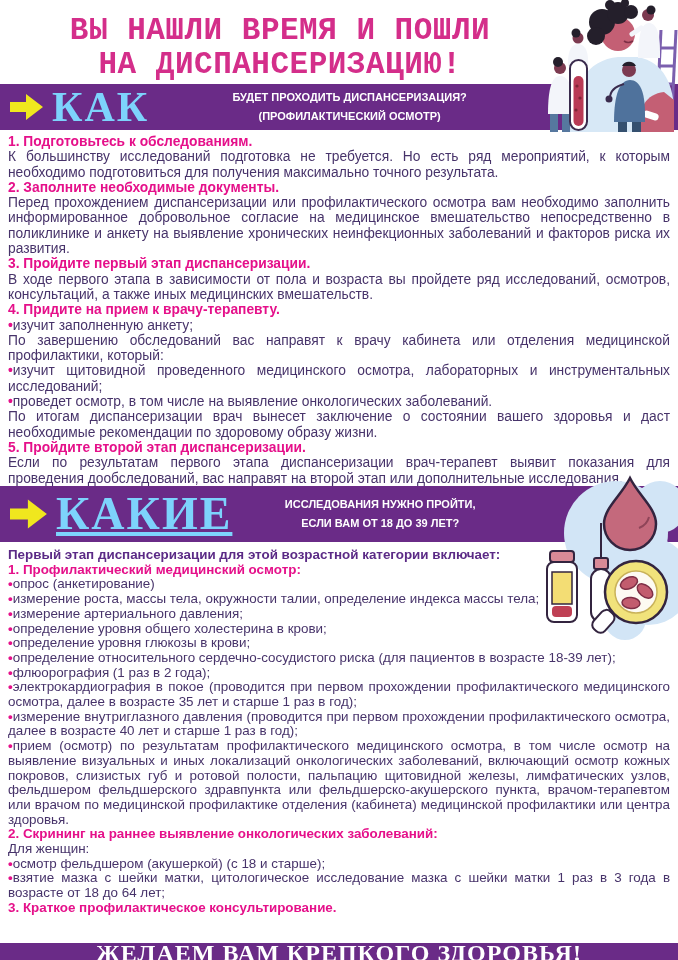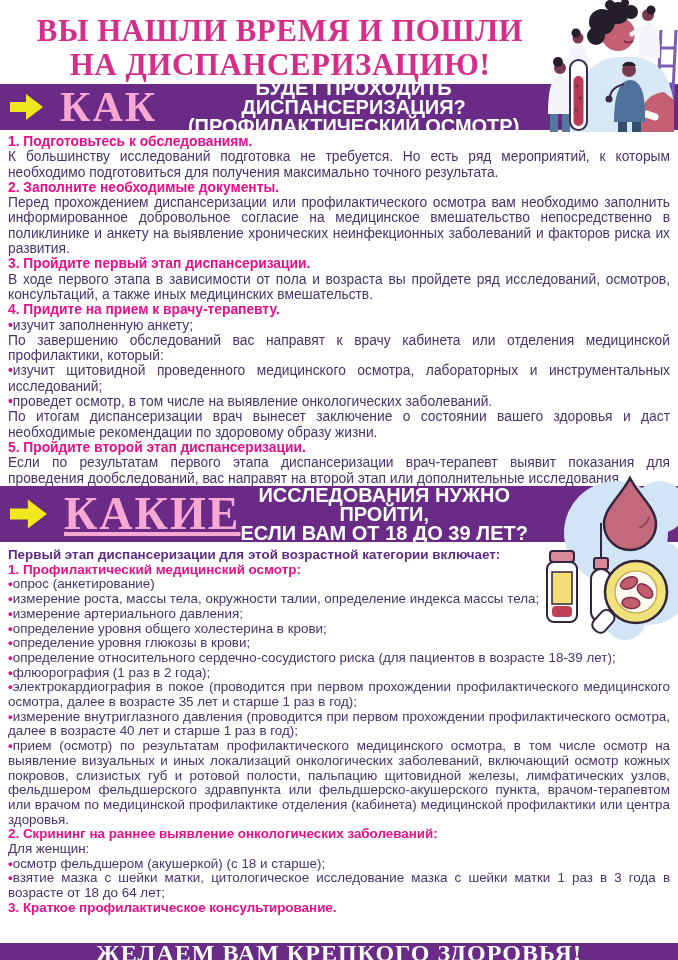--- a/index.html
+++ b/index.html
@@ -10,53 +10,53 @@
     margin:0 auto;
     background:#ffffff;
     overflow:hidden;
     font-family:"Liberation Sans", sans-serif;
   }
 
   
   .header { height:84px; padding-top:14px; padding-right:118px; text-align:center; }
   .title-line {
     display:block;
-    font-family:Liberation Serif, serif;
+    font-family:Liberation Mono, monospace;
     font-weight:bold;
     font-size:31px; line-height:34px;
     color:#d42e8a;
     letter-spacing:0.5px;
   }
 
   
   .banner {
     position:relative;
     display:flex; align-items:center;
     background:#6a2b87;
     width:100%;
   }
   .banner-kak   { height:46px; }
   .banner-kakie { height:56px; }
   .arrow-wrap { margin-left:10px; flex:0 0 auto; display:flex; align-items:center; }
   .kw {
     font-family:"Liberation Serif", serif;
     font-weight:bold;
-    color:#f9a8d4;
+    color:#7dd3fc;
     letter-spacing:2px;
-    margin-left:16px;
+    margin-left:8px;
     flex:0 0 auto;
   }
   .kw-kak   { font-size:42px; line-height:42px; }
   .kw-kakie { font-size:46px; line-height:46px;text-decoration:underline; }
   .banner-sub {
     flex:1 1 auto;
     text-align:center;
     color:#ffffff;
     font-weight:bold;
-    font-size:20px; line-height:19px;
+    font-size:11px; line-height:19px;
   }
   .banner-kak   .banner-sub { margin-right:128px; }
   .banner-kakie .banner-sub { margin-right:150px; }
 
   
   .section { position:relative; }
   .section-how   { height:356px; padding:4px 8px 13px; }
   .section-which { height:401px; padding:6px 8px 0; }
   .section p { text-align:justify; }
   .section-how   p { font-size:13.8px; line-height:15.3px; }

